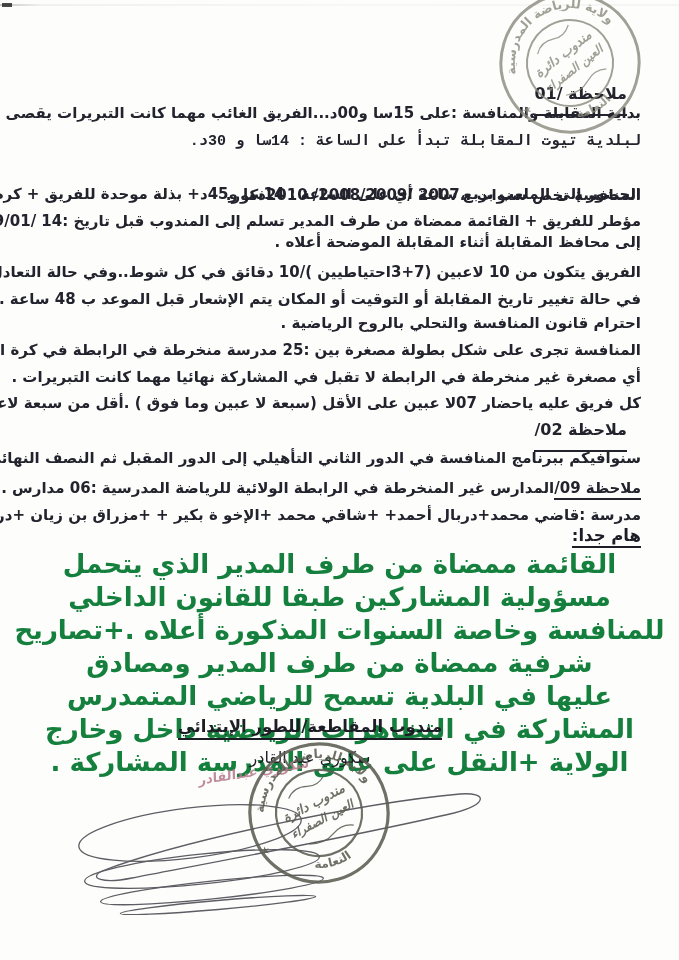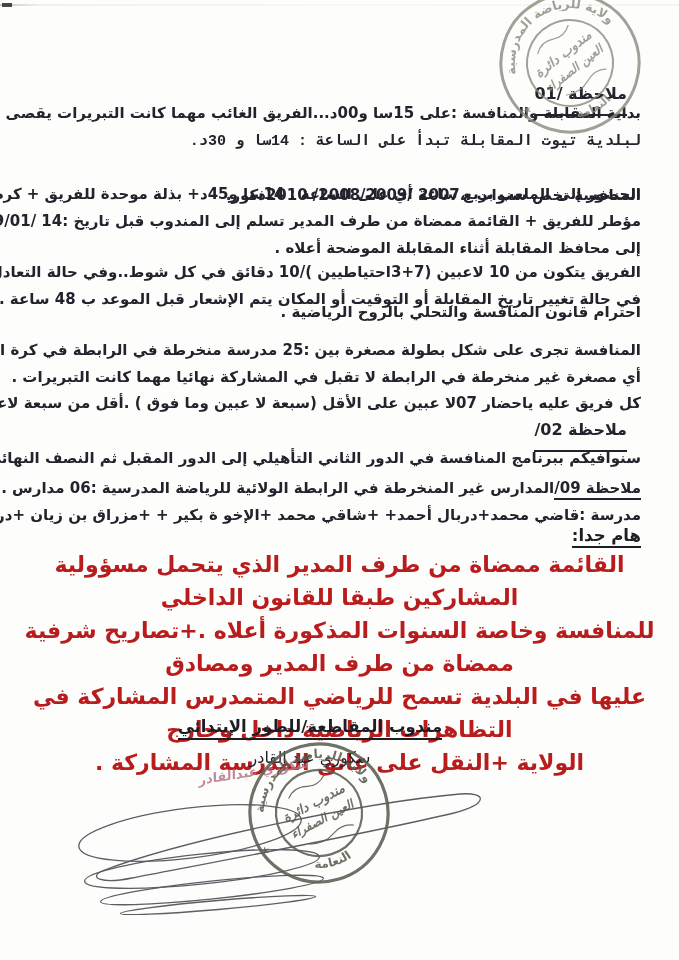--- a/index.html
+++ b/index.html
@@ -39,23 +39,23 @@
   }
   .imp-head{
     position:absolute;right:38px;top:526px;
     font-weight:bold;font-size:16.5px;color:#1d1d26;
     border-bottom:2px solid #1d1d26;padding-bottom:1px;white-space:nowrap;
   }
   .imp{
     position:absolute;top:548px;left:12px;right:12px;
     text-align:center;
     font-weight:bold;
-    font-size:22px;
+    font-size:26px;
     line-height:33px;
-    color:#b91c1c;
+    color:#15803d;
   }
   .sig{
     position:absolute;top:697px;left:145px;width:330px;text-align:center;color:#1d1d26;margin-top:20px;
   }
   .sig-title{
     font-weight:bold;font-size:16.5px;
     border-bottom:2px solid #1d1d26;padding-bottom:2px;display:inline-block;
   }
   .sig-name{
     font-weight:normal;font-size:16px;margin-top:8px;
@@ -80,24 +80,24 @@
   <div class="scan-top-edge"></div>
   <div class="scan-corner-mark"></div>
 
   <div class="note-label" style="top:84px;">ملاحظة /01</div>
 
   <div class="ln" style="top:104px;">بداية المقابلة والمنافسة :على 15سا و00د...الفريق الغائب مهما كانت التبريرات يقصى من المنافسة ./بالنسبة</div>
   <div class="ln" style="top:131px;font-family:Liberation Mono, monospace;">لبلدية تيوت المقابلة تبدأ على الساعة : 14سا و 30د.</div>
   <div class="ln" style="top:158px;margin-top:28px;">المنافسة تخص سنوات ،،2007 /2008/2009/ 2010ذكور.</div>
   <div class="ln" style="top:185px;">الحضور إلى الملعب بربع ساعة أي على الساعة : 14سا و45د+ بذلة موحدة للفريق + كرة يد إجبارية + مرافق</div>
   <div class="ln" style="top:212px;">مؤطر للفريق + القائمة ممضاة من طرف المدير تسلم إلى المندوب قبل تاريخ :14 /2019/01 .ونسخة أخرى تسلم</div>
-  <div class="ln" style="top:239px;">إلى محافظ المقابلة أثناء المقابلة الموضحة أعلاه .</div>
+  <div class="ln" style="top:233px;">إلى محافظ المقابلة أثناء المقابلة الموضحة أعلاه .</div>
   <div class="ln" style="top:263px;">الفريق يتكون من 10 لاعبين (7+3احتياطيين )/10 دقائق في كل شوط..وفي حالة التعادل :لا يوجد شوط إضافي</div>
   <div class="ln" style="top:290px;">في حالة تغيير تاريخ المقابلة أو التوقيت أو المكان يتم الإشعار قبل الموعد ب 48 ساعة .</div>
-  <div class="ln" style="top:303px;text-align:center;">احترام قانون المنافسة والتحلي بالروح الرياضية .</div>
+  <div class="ln" style="top:314px;text-align:center;">احترام قانون المنافسة والتحلي بالروح الرياضية .</div>
   <div class="ln" style="top:341px;">المنافسة تجرى على شكل بطولة مصغرة بين :25 مدرسة منخرطة في الرابطة في كرة القدم .</div>
   <div class="ln" style="top:368px;">أي مصغرة غير منخرطة في الرابطة لا تقبل في المشاركة نهائيا مهما كانت التبريرات .</div>
   <div class="ln" style="top:394px;">كل فريق عليه ياحضار 07لا عبين على الأقل (سبعة لا عبين وما فوق ) .أقل من سبعة لاعبين يقصى من المنافسة .</div>
 
   <div class="note-label" style="top:420px;">ملاحظة 02/</div>
   <div class="ln" style="top:449px;">سنوافيكم ببرنامج المنافسة في الدور الثاني التأهيلي إلى الدور المقبل ثم النصف النهائي والنهائي .</div>
 
   <div class="ln" style="top:479px;">
     <span class="inline-label">ملاحظة 09/</span><span>المدارس غير المنخرطة في الرابطة الولائية للرياضة المدرسية :06 مدارس .</span>
   </div>

